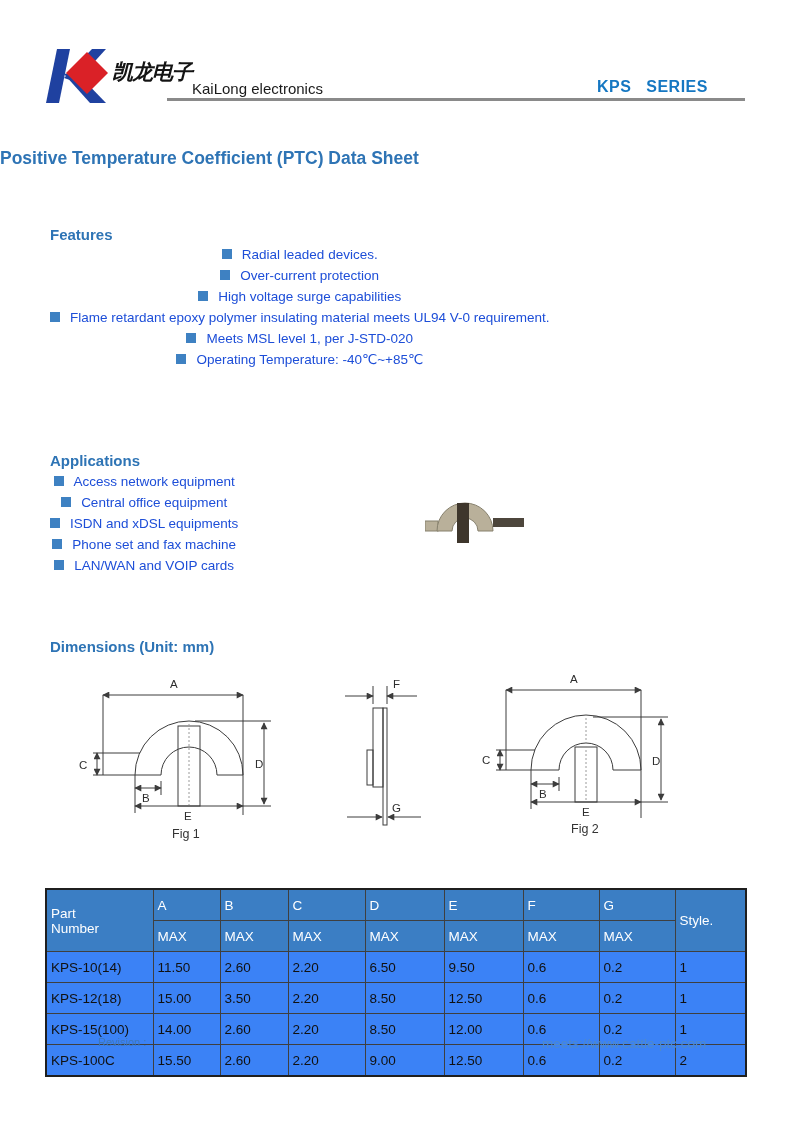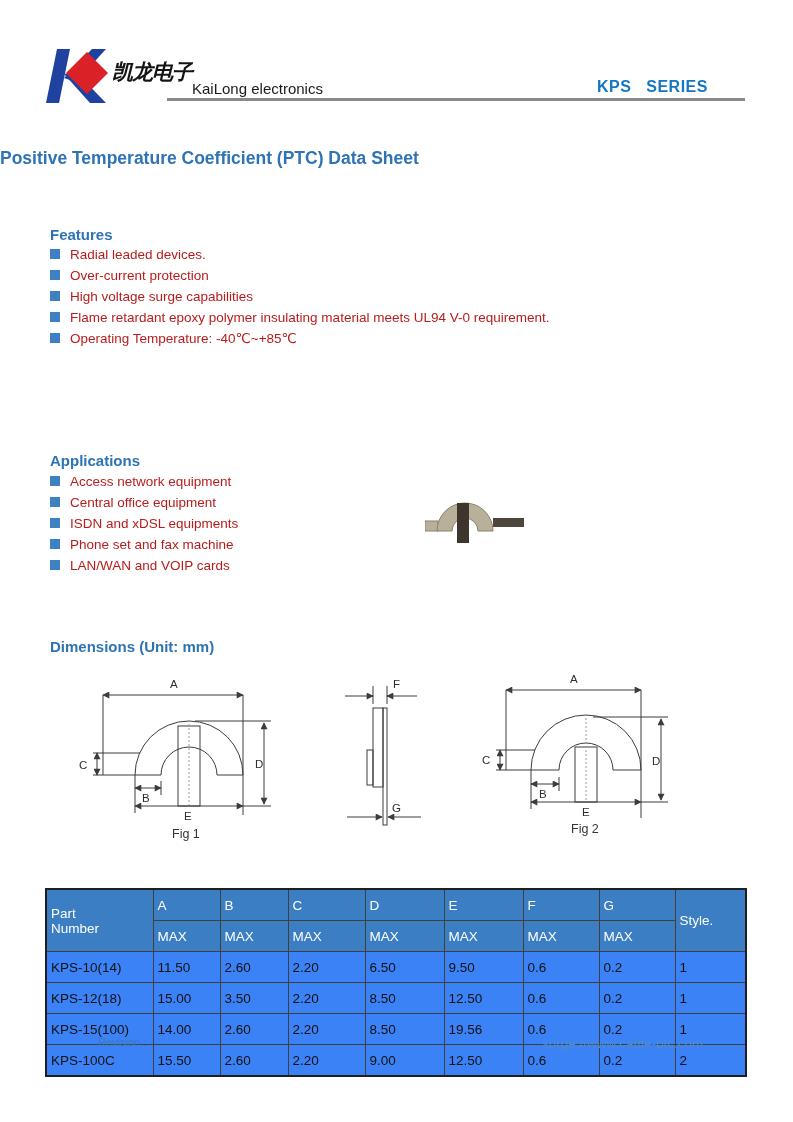--- a/index.html
+++ b/index.html
@@ -22,21 +22,21 @@
     font-size:17.5px;font-weight:bold;color:#2e74b5;}
   
   .sec-heading{position:absolute;left:50px;font-size:15px;font-weight:bold;color:#2e74b5;white-space:nowrap;}
   #features-heading{top:226px;}
   #applications-heading{top:452px;}
   #dimensions-heading{top:638px;}
   
   .bullet-list{position:absolute;left:50px;margin:0;padding:0;list-style:none;}
   #features-list{top:244px;}
   #applications-list{top:471px;}
-  .bullet-list li{display:flex;align-items:center;height:20.9px;font-size:13.5px;color:#b91c1c;white-space:nowrap;}
+  .bullet-list li{display:flex;align-items:center;height:20.9px;font-size:13.5px;color:#1d4ed8;white-space:nowrap;justify-content:center;}
   .bullet-sq{width:10px;height:10px;background:#3e81c2;margin-right:10px;flex:0 0 auto;}
   
   .figsvg{position:absolute;}
   #fig1{left:75px;top:670px;}
   #figmid{left:333px;top:672px;}
   #fig2{left:478px;top:668px;}
   #photo{left:425px;top:483px;}
   .dimline{stroke:#3c3c3c;stroke-width:1;fill:none;}
   .dimtext{font-family:"Liberation Sans","DejaVu Sans",sans-serif;font-size:11.5px;fill:#2e2e2e;}
   .figcap{font-family:"Liberation Sans","DejaVu Sans",sans-serif;font-size:12.5px;fill:#333;}
@@ -88,20 +88,24 @@
         <span class="bullet-sq"></span>
         <span>Over-current protection</span>
       </li>
     <li>
         <span class="bullet-sq"></span>
         <span>High voltage surge capabilities</span>
       </li>
     <li>
         <span class="bullet-sq"></span>
         <span>Flame retardant epoxy polymer insulating material meets UL94 V-0 requirement.</span>
+      </li>
+    <li>
+        <span class="bullet-sq"></span>
+        <span>Meets MSL level 1, per J-STD-020</span>
       </li>
     <li>
         <span class="bullet-sq"></span>
         <span>Operating Temperature: -40℃~+85℃</span>
       </li>
   </ul>
 
   <div class="sec-heading" id="applications-heading">Applications</div>
   <ul class="bullet-list" id="applications-list">
     <li>
@@ -262,35 +266,35 @@
       <td>0.6</td>
       <td>0.2</td>
       <td>1</td>
     </tr>
     <tr>
       <td>KPS-15(100)</td>
       <td>14.00</td>
       <td>2.60</td>
       <td>2.20</td>
       <td>8.50</td>
-      <td>19.56</td>
+      <td>12.00</td>
       <td>0.6</td>
       <td>0.2</td>
       <td>1</td>
     </tr>
     <tr>
       <td>KPS-100C</td>
       <td>15.50</td>
       <td>2.60</td>
       <td>2.20</td>
       <td>9.00</td>
       <td>12.50</td>
       <td>0.6</td>
       <td>0.2</td>
       <td>2</td>
     </tr>
   </tbody>
     </table>
 
   <div class="footer-rev">Revision :</div>
-  <a class="footer-url" href="#">surge://www.cattle-ptc.com</a>
+  <a class="footer-url" href="#">meets://www.cattle-ptc.com</a>
 
 </div>
 
 </body></html>

